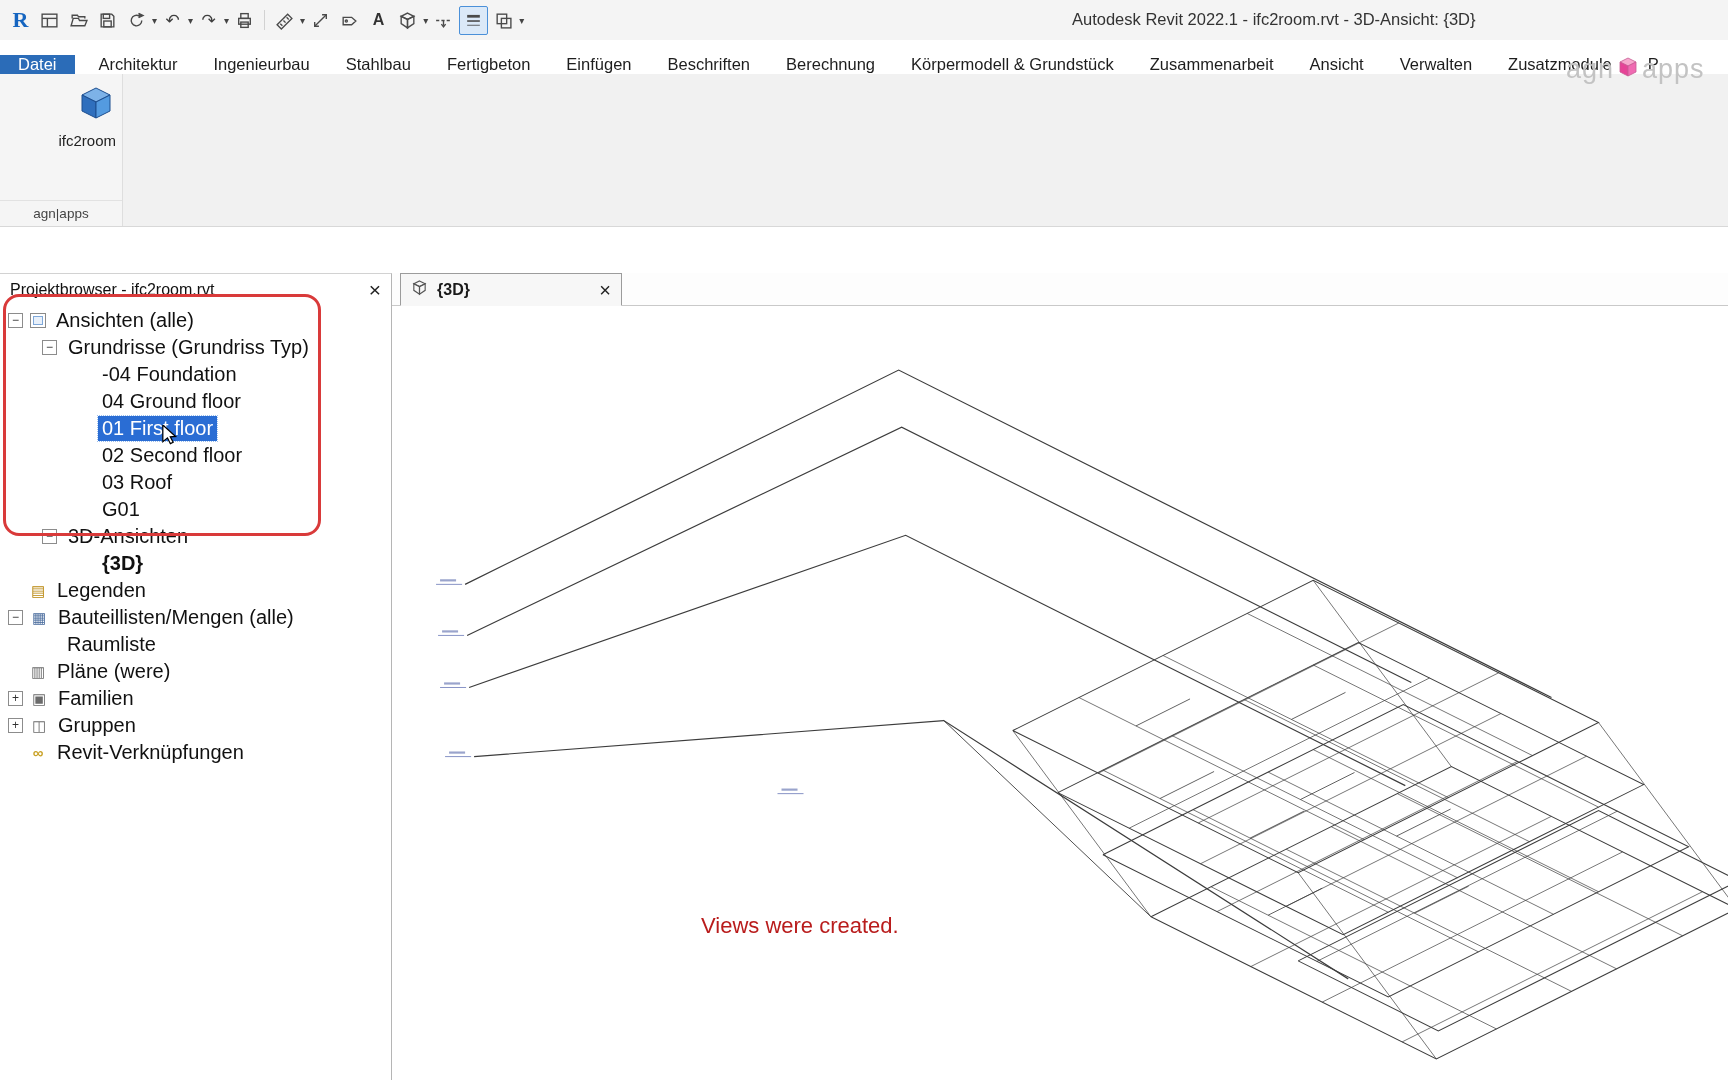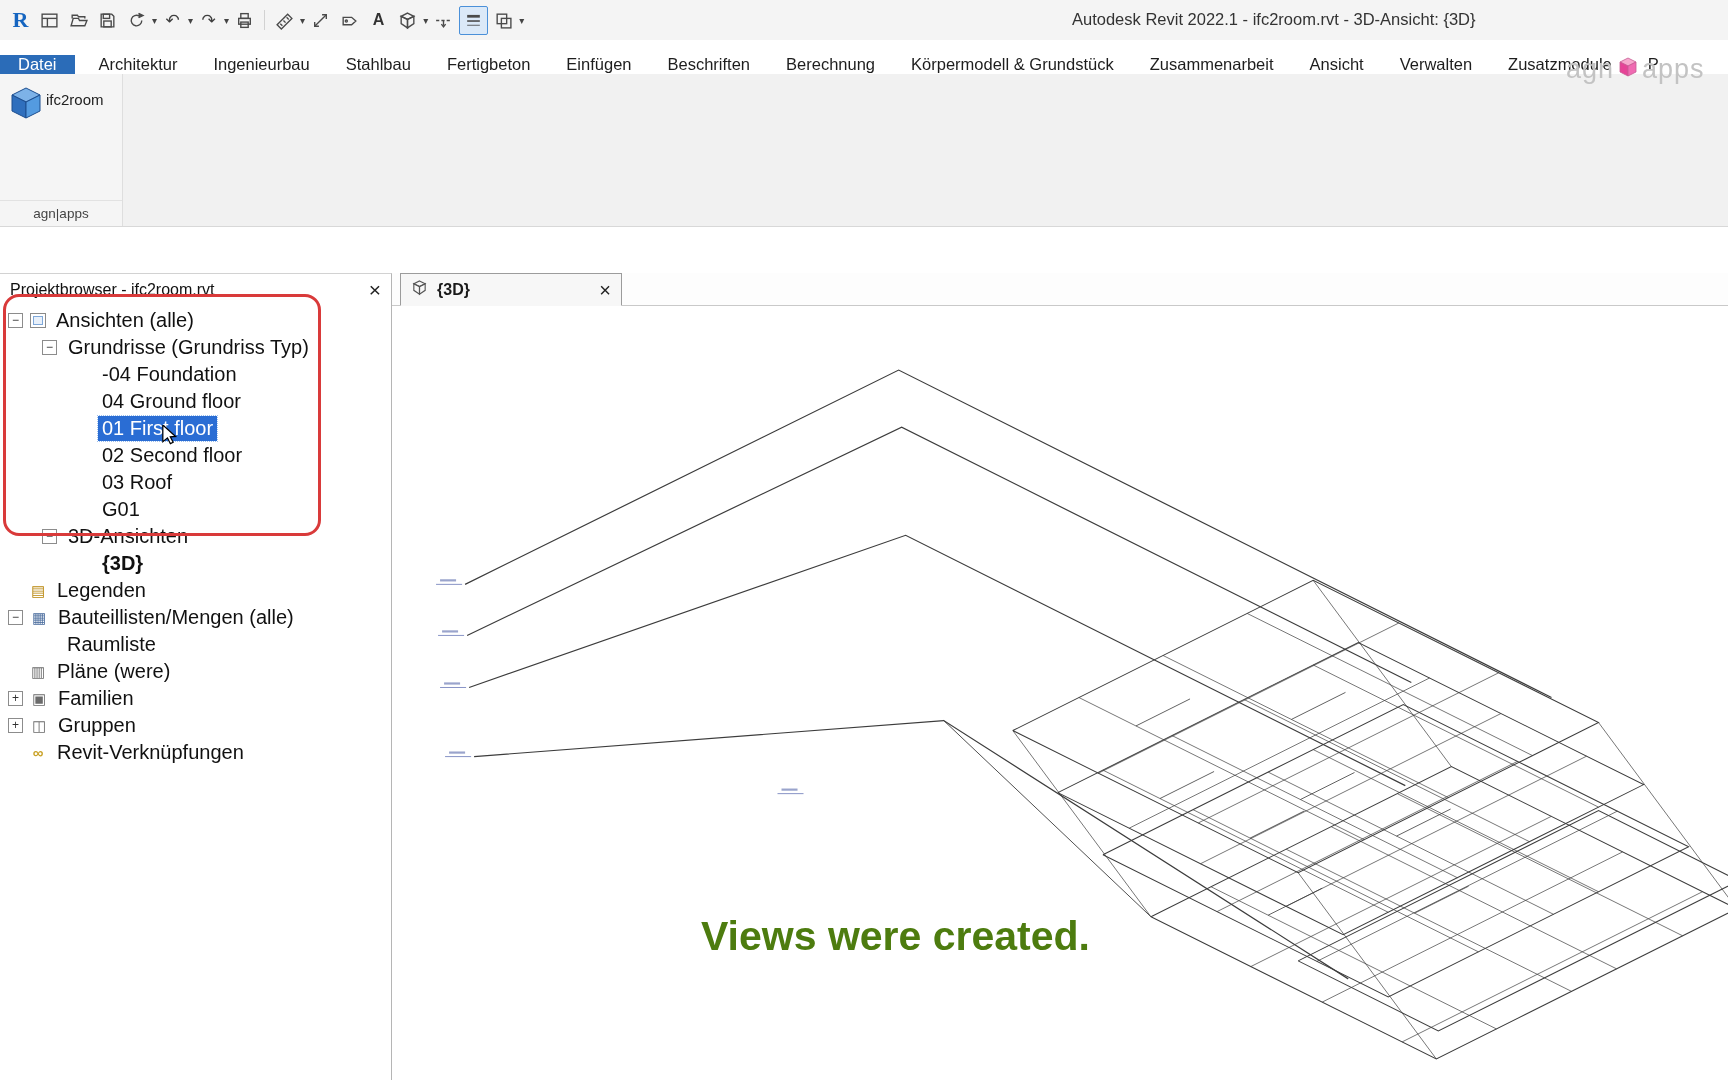--- a/index.html
+++ b/index.html
@@ -24,21 +24,21 @@
           display:flex;align-items:flex-end;gap:12px;overflow:hidden;white-space:nowrap}
   .file-tab{background:#2b6cb8;color:#fff;padding:0 18px;display:flex;align-items:center;
             font-size:16.5px;flex:0 0 auto}
   .rtab{padding:0 12px;display:flex;align-items:center;font-size:16.5px;color:#1e1e1e;flex:0 0 auto}
 
   
   #ribbon{position:absolute;top:74px;left:0;right:0;height:152px;background:#f1f1f1;
           border-bottom:1px solid #d8d8d8}
   .panel{position:absolute;left:0;top:0;bottom:0;width:122px;border-right:1px solid #dedede;
          display:flex;flex-direction:column;background:#f5f5f5}
-  .tool{flex:1;display:flex;flex-direction:row;align-items:flex-start;padding-top:10px;
+  .tool{flex:1;display:flex;flex-direction:column;align-items:flex-end;padding-top:10px;
         background:transparent;border:none;cursor:pointer;font-family:inherit}
   .tool-label{font-size:15px;color:#222;margin-top:7px}
   .panel-label{height:25px;display:flex;align-items:center;justify-content:center;
                font-size:13.5px;color:#444;border-top:1px solid #e2e2e2}
   #brand{position:absolute;top:54px;left:1566px;display:flex;align-items:center;gap:4px;
          font-size:27px;color:#c3c3c3;z-index:3;letter-spacing:1px}
 
   
   #pbrowser{position:absolute;top:273px;left:0;width:391px;bottom:0;background:#fff;
             border-right:1px solid #b5b5b5;border-top:1px solid #d2d2d2}
@@ -67,21 +67,21 @@
   
   #viewarea{position:absolute;top:273px;left:392px;right:0;bottom:0;background:#fff}
   .vtabbar{height:32px;border-bottom:1px solid #c9c9c9;display:flex;background:#fdfdfd}
   .vtab{margin-left:8px;margin-bottom:-1px;width:200px;display:flex;align-items:center;gap:9px;
         padding:0 10px;background:#f7f7f7;border:1px solid #9c9c9c;border-bottom:1px solid #f7f7f7;
         font-size:16px}
   .vtab-label{font-weight:bold}
   .vtab-close{margin-left:auto;font-size:20px;line-height:1;color:#222;cursor:pointer}
   #canvas{position:absolute;top:32px;left:0;right:0;bottom:0;overflow:hidden}
   #wireframe{width:100%;height:100%;display:block}
-  #message{position:absolute;left:309px;top:608px;font-size:41px;font-weight:bold;color:#4d7c0f;
+  #message{position:absolute;left:309px;top:608px;font-size:22px;font-weight:normal;color:#b91c1c;
            white-space:nowrap}
 </style>
 </head>
 <body>
 
 <div id="titlebar">
   <span class="qbtn rlogo">R</span>
   <span class="qbtn">
     <svg viewBox="0 0 18 18">
         <rect x="2" y="3" width="14" height="12"></rect>

